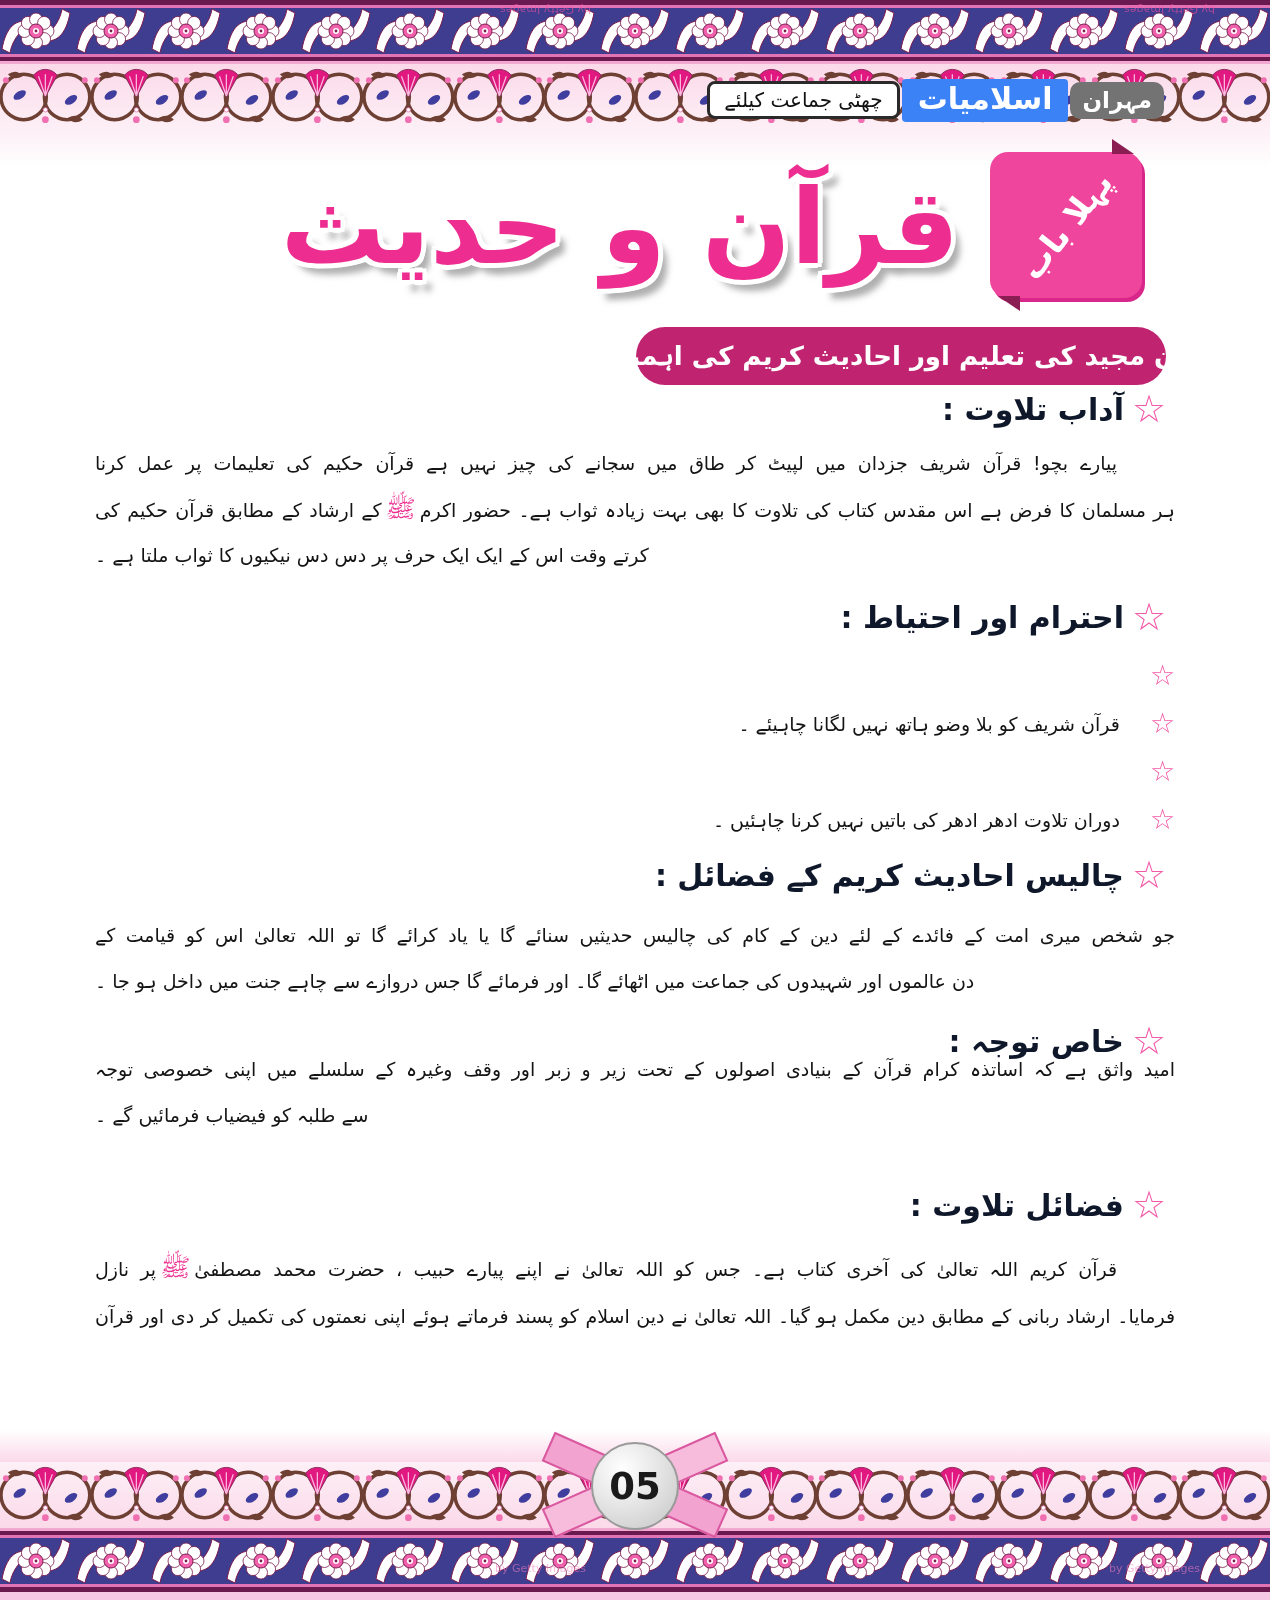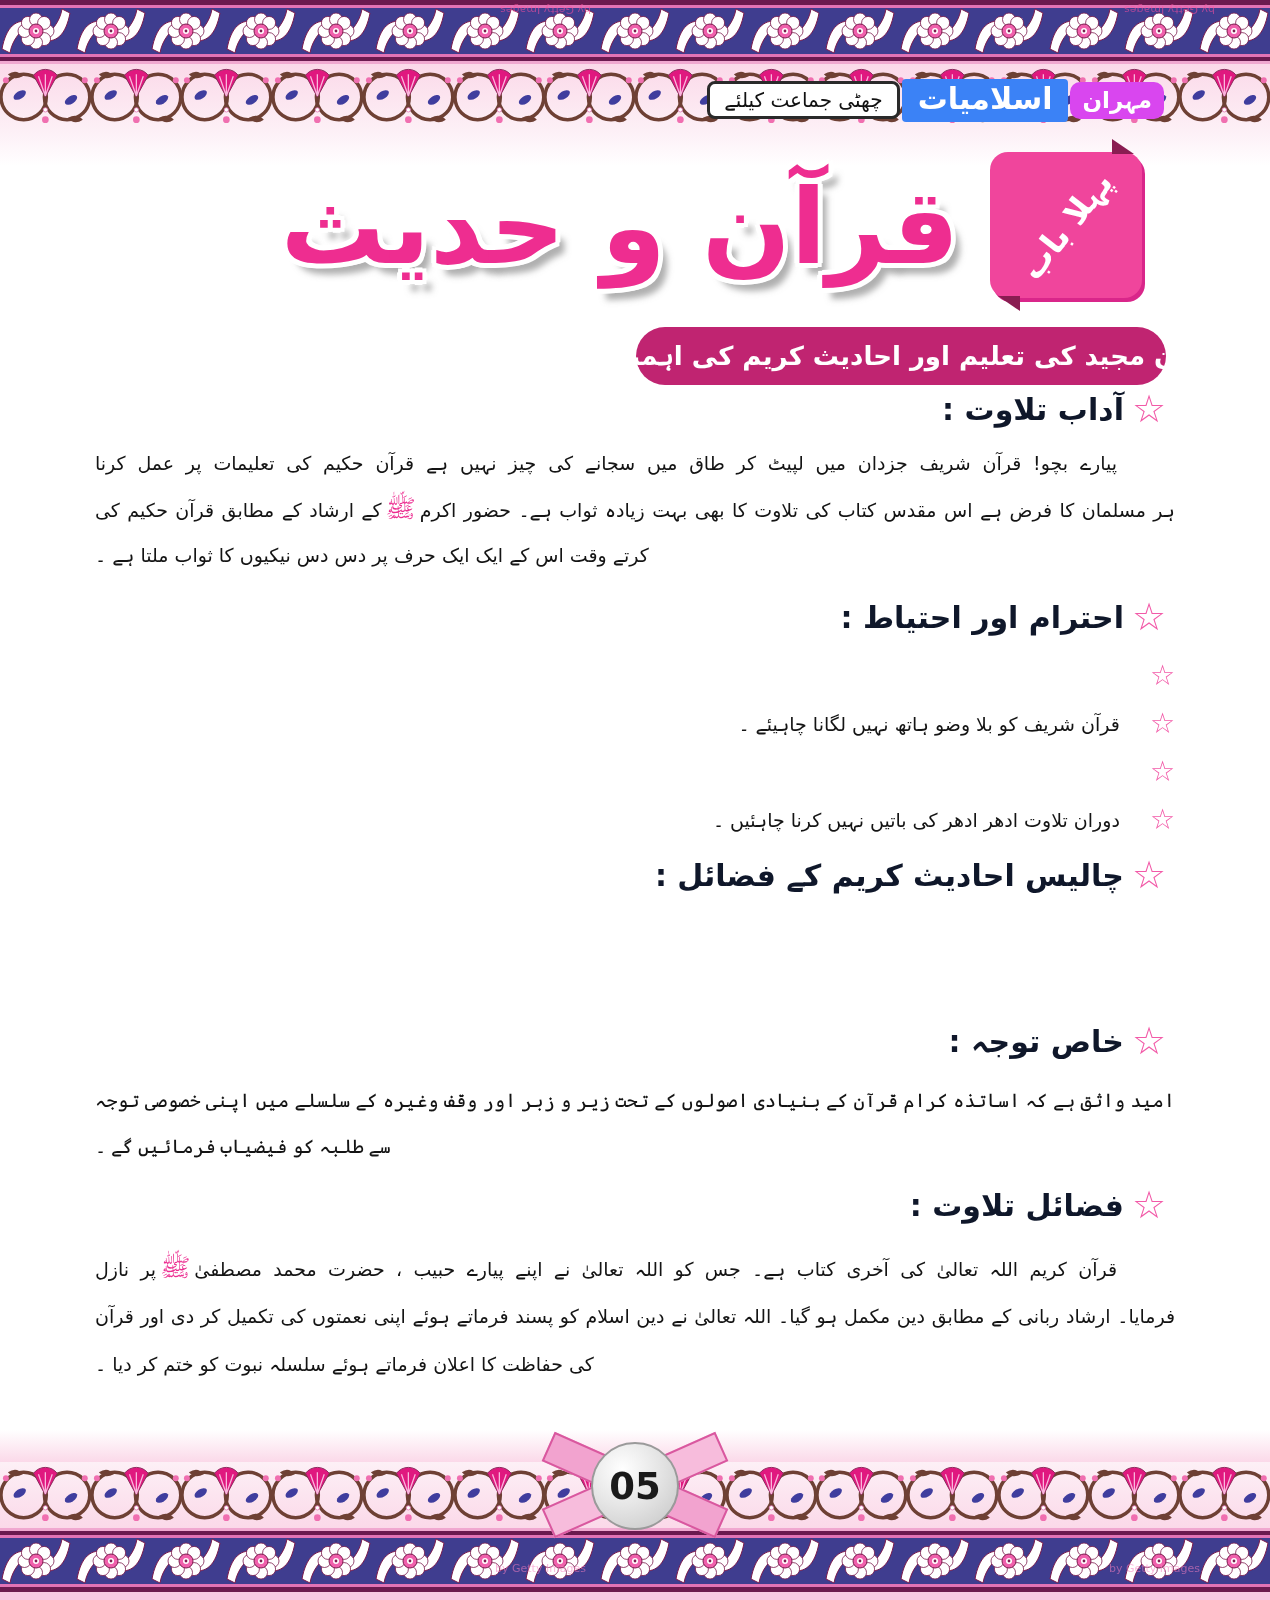--- a/index.html
+++ b/index.html
@@ -36,21 +36,21 @@
     background:linear-gradient(#FDEFF6,#FFFFFF); z-index:1; }
   .fade-bottom { position:absolute; top:1430px; left:0; right:0; height:32px;
     background:linear-gradient(#FFFFFF,#FBD9E9); z-index:1; }
 
   
   .header-row {
     position:absolute; top:76px; right:106px; height:48px; z-index:10;
     display:flex; align-items:center; gap:2px; direction:rtl;
   }
   .brand-box {
-    background:#d946ef; color:#fff; border-radius:10px;
+    background:#737373; color:#fff; border-radius:10px;
     font-size:23px; font-weight:bold; padding:7px 12px; line-height:1;
   }
   .series-box {
     background:#3b82f6; color:#fff; border-radius:4px;
     font-size:30px; font-weight:bold; padding:3px 16px 7px; line-height:1.1;
   }
   .grade-box {
     background:#fff; color:#111; border:3px solid #2A2A2A; border-radius:8px;
     font-size:20px; padding:6px 14px; line-height:1; white-space:nowrap;
   }
@@ -100,21 +100,21 @@
   .h1 { top:390px; } .h2 { top:598px; } .h3 { top:856px; }
   .h4 { top:1022px; } .h5 { top:1186px; }
 
   
   .para { position:absolute; left:95px; right:95px; z-index:5; direction:rtl;
     color:#141414; font-size:19px; }
   .pline { height:46px; line-height:46px; overflow:hidden; }
   .l-just { text-align:justify; text-align-last:justify; }
   .l-right { text-align:left; }
   .ind { padding-right:58px; }
-  .p1 { top:440px; } .p3 { top:912px; } .p4 { top:1078px;font-family:Liberation Serif, serif; } .p5 { top:1244px; }
+  .p1 { top:440px; } .p3 { top:912px; } .p4 { top:1046px; } .p5 { top:1244px; }
   .p5 .pline { height:48px; line-height:48px; }
   .saw { color:#EC2D90; font-size:25px; padding:0 4px; }
   .verse-line { padding-right:110px; }
   .verse { color:#EC2D90; font-size:29px; font-weight:bold; padding-left:12px; }
 
   
   .bullets { position:absolute; top:652px; left:95px; right:95px; z-index:5; direction:rtl; }
   .bullet-row { height:48px; display:flex; align-items:center; gap:30px; direction:rtl; }
   .bullet-row .bstar { color:#F25AA8; font-size:28px; line-height:1; flex:0 0 auto; }
   .bullet-row .btext { color:#141414; font-size:19px; white-space:nowrap; }
@@ -684,38 +684,41 @@
     <div class="bullet-row">
       <span class="bstar">☆</span>
       <span class="btext">دوران تلاوت ادھر ادھر کی باتیں نہیں کرنا چاہئیں ۔</span>
     </div>
   </div>
 
   <div class="section-heading h3">
     <span class="star">☆</span>
     <span class="htext">چالیس احادیث کریم کے فضائل :</span>
   </div>
+  <div class="para p3">
+    <div class="pline l-just">جو شخص میری امت کے فائدے کے لئے دین کے کام کی چالیس حدیثیں سنائے گا یا یاد کرائے گا تو اللہ تعالیٰ اس کو قیامت کے</div>
+    <div class="pline l-right">دن عالموں اور شہیدوں کی جماعت میں اٹھائے گا۔ اور فرمائے گا جس دروازے سے چاہے جنت میں داخل ہو جا ۔</div>
+  </div>
 
   <div class="section-heading h4">
     <span class="star">☆</span>
     <span class="htext">خاص توجہ :</span>
   </div>
   <div class="para p4">
     <div class="pline l-just">امید واثق ہے کہ اساتذہ کرام قرآن کے بنیادی اصولوں کے تحت زیر و زبر اور وقف وغیرہ کے سلسلے میں اپنی خصوصی توجہ</div>
     <div class="pline l-right">سے طلبہ کو فیضیاب فرمائیں گے ۔</div>
   </div>
 
   <div class="section-heading h5">
     <span class="star">☆</span>
     <span class="htext">فضائل تلاوت :</span>
   </div>
   <div class="para p5">
     <div class="pline l-just ind"><span>قرآن کریم اللہ تعالیٰ کی آخری کتاب ہے۔ جس کو اللہ تعالیٰ نے اپنے پیارے حبیب ،  حضرت محمد مصطفیٰ</span><span class="saw">ﷺ</span><span>پر نازل</span></div>
     <div class="pline l-just">فرمایا۔ ارشاد ربانی کے مطابق دین مکمل ہو گیا۔ اللہ تعالیٰ نے دین اسلام کو پسند فرماتے ہوئے اپنی نعمتوں کی تکمیل کر دی اور قرآن مجید</div>
-    <div class="pline l-right">کی حفاظت کا اعلان فرماتے ہوئے سلسلہ نبوت کو ختم کر دیا ۔</div>
   </div>
 
   <div class="fade-bottom"></div>
   <div class="vine-band vine-bottom">
     <svg width="92" height="62" viewBox="0 0 92 62">
       <circle cx="24" cy="31" r="23" fill="none" stroke="#6E4034" stroke-width="3.5"></circle>
       <circle cx="68" cy="31" r="23" fill="none" stroke="#6E4034" stroke-width="3.5"></circle>
       <path d="M46,31 L34,9 A15,15 0 0 1 58,9 Z" fill="#E0187F" stroke="#8A2C5C" stroke-width="1"></path>
       <path d="M46,30 L39,10 M46,30 L46,8 M46,30 L53,10" stroke="#F9B6DC" stroke-width="1.3" fill="none"></path>
       <ellipse cx="20" cy="29" rx="7" ry="3.8" fill="#3F3D9E" transform="rotate(-32 20 29)"></ellipse>

